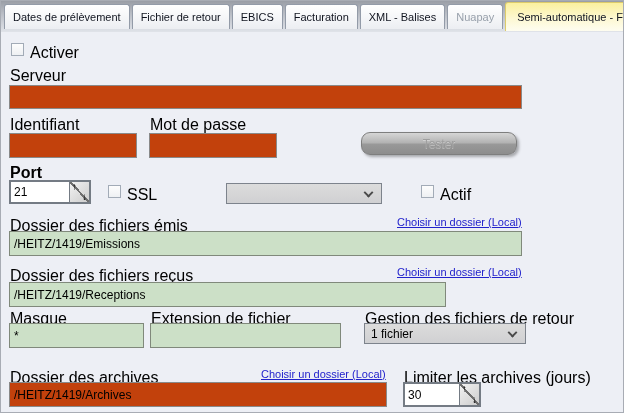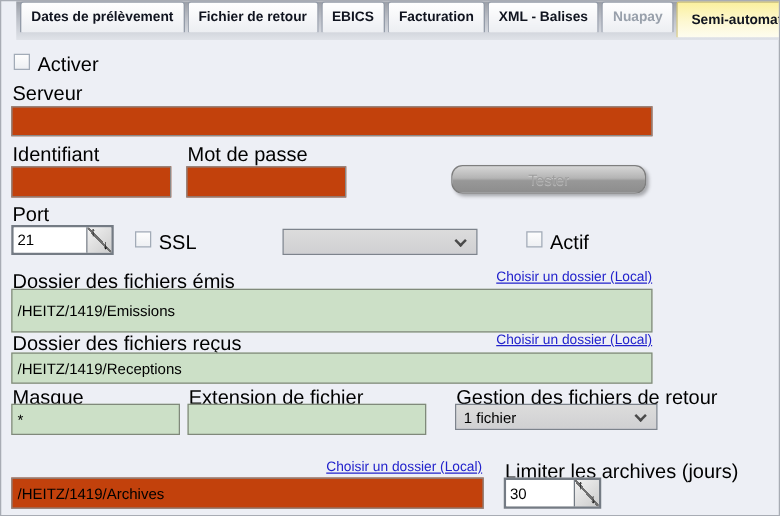--- a/index.html
+++ b/index.html
@@ -11,23 +11,23 @@
   .screen {
     position: relative;
     width: 624px; height: 413px;
     background: #edeff5;
     border: 1px solid #a8acb4;
     overflow: hidden;
   }
 
   
   .tabstrip {
-    position: absolute; top: 0; left: 12px; right: 0; height: 31px;
+    position: absolute; top: 0; left: 0; right: 0; height: 31px;
     background: linear-gradient(#9a9ea6, #bcc0c8 45%, #e0e3e9);
-    display: flex; align-items: flex-start; padding-left: 3px; font-weight: bold;
+    display: flex; align-items: center; padding-left: 3px;
   }
   .tab {
     height: 25px; line-height: 24px;
     padding: 0 8px; margin-right: 2px;
     background: linear-gradient(#ffffff, #eceef2);
     border: 1px solid #939ba8; border-bottom: none;
     border-radius: 3px 3px 0 0;
     font-size: 11px; color: #10141f;
     white-space: nowrap; cursor: default;
   }
@@ -147,21 +147,21 @@
   <input class="txt" style="left: 8px; top: 84px; width: 513px; height: 24px;" value="">
 
   <div class="lbl" style="left:9px; top:115px;">Identifiant</div>
   <input class="txt" style="left: 8px; top: 132px; width: 128px; height: 25px;" value="">
 
   <div class="lbl" style="left:149px; top:115px;">Mot de passe</div>
   <input class="txt" style="left: 148px; top: 132px; width: 128px; height: 25px;" value="">
 
   <div class="button" style="left:360px; top:131px; width:156px; height:23px; line-height:22px;">Tester</div>
 
-  <div class="lbl" style="left:9px; top:163px;">Port</div>
+  <div class="lbl" style="left:9px; top:163px;font-weight:bold;">Port</div>
   <div class="spinner" style="left:8px; top:179px; width:82px; height:24px;">
     <input value="21" style="">
     <div class="spinbtn">
       <span class="spin-up">↑</span>
       <span class="spin-down">↓</span>
     </div>
   </div>
 
   <div class="checkbox" style="left:107px; top:184px;"></div>
   <div class="lbl" style="left:126px; top:185px;">SSL</div>
@@ -169,38 +169,39 @@
   <div class="combo" style="left:225px; top:182px; width:156px; height:21px;">
     <span class="combo-text"></span>
     <span class="chevron"></span>
   </div>
 
   <div class="checkbox" style="left:420px; top:184px;"></div>
   <div class="lbl" style="left:439px; top:185px;">Actif</div>
 
   <div class="lbl" style="left:9px; top:216px;">Dossier des fichiers émis</div>
   <div class="link" style="left:396px; top:215px;">Choisir un dossier (Local)</div>
-  <input class="txt green" style="left: 8px; top: 230px; width: 513px; height: 35px;" value="/HEITZ/1419/Emissions">
+  <input class="txt green" style="left: 8px; top: 230px; width: 513px; height: 25px;" value="/HEITZ/1419/Emissions">
 
   <div class="lbl" style="left:9px; top:266px;">Dossier des fichiers reçus</div>
   <div class="link" style="left:396px; top:265px;">Choisir un dossier (Local)</div>
-  <input class="txt green" style="left: 8px; top: 281px; width: 513px; height: 25px;" value="/HEITZ/1419/Receptions">
+  <input class="txt green" style="left: 8px; top: 281px; width: 437px; height: 25px;" value="/HEITZ/1419/Receptions">
 
   <div class="lbl" style="left:9px; top:309px;">Masque</div>
   <input class="txt green" style="left: 8px; top: 322px; width: 135px; height: 25px;" value="*">
 
   <div class="lbl" style="left:150px; top:309px;">Extension de fichier</div>
   <input class="txt green" style="left: 149px; top: 322px; width: 191px; height: 25px;" value="">
 
   <div class="lbl" style="left:364px; top:309px;">Gestion des fichiers de retour</div>
   <div class="combo" style="left:363px; top:322px; width:162px; height:21px;">
     <span class="combo-text">1 fichier</span>
     <span class="chevron"></span>
   </div>
 
+  <div class="lbl" style="left:9px; top:368px;">Dossier des archives</div>
   <div class="link" style="left:260px; top:367px;">Choisir un dossier (Local)</div>
   <input class="txt" style="left: 8px; top: 381px; width: 378px; height: 25px;" value="/HEITZ/1419/Archives">
 
   <div class="lbl" style="left:403px; top:368px;">Limiter les archives (jours)</div>
   <div class="spinner" style="left:402px; top:381px; width:78px; height:25px;justify-content:center;">
     <input value="30" style="">
     <div class="spinbtn">
       <span class="spin-up">↑</span>
       <span class="spin-down">↓</span>
     </div>

